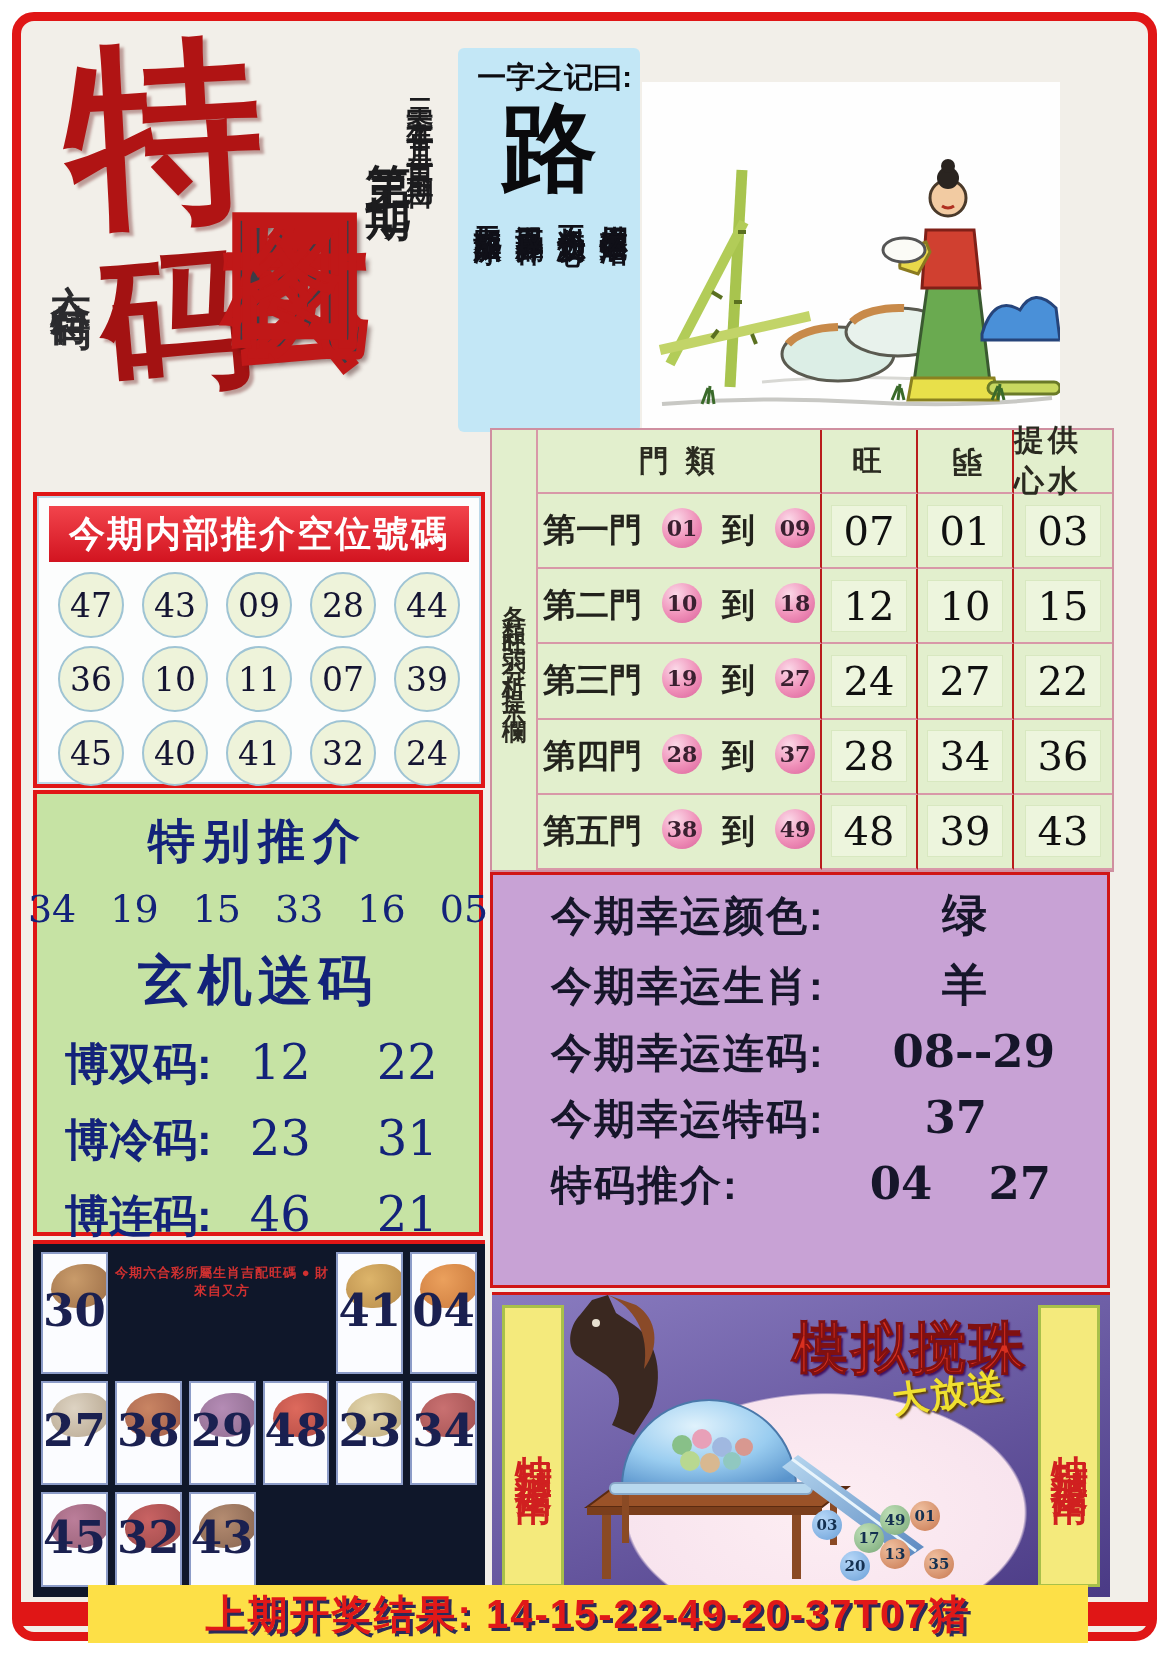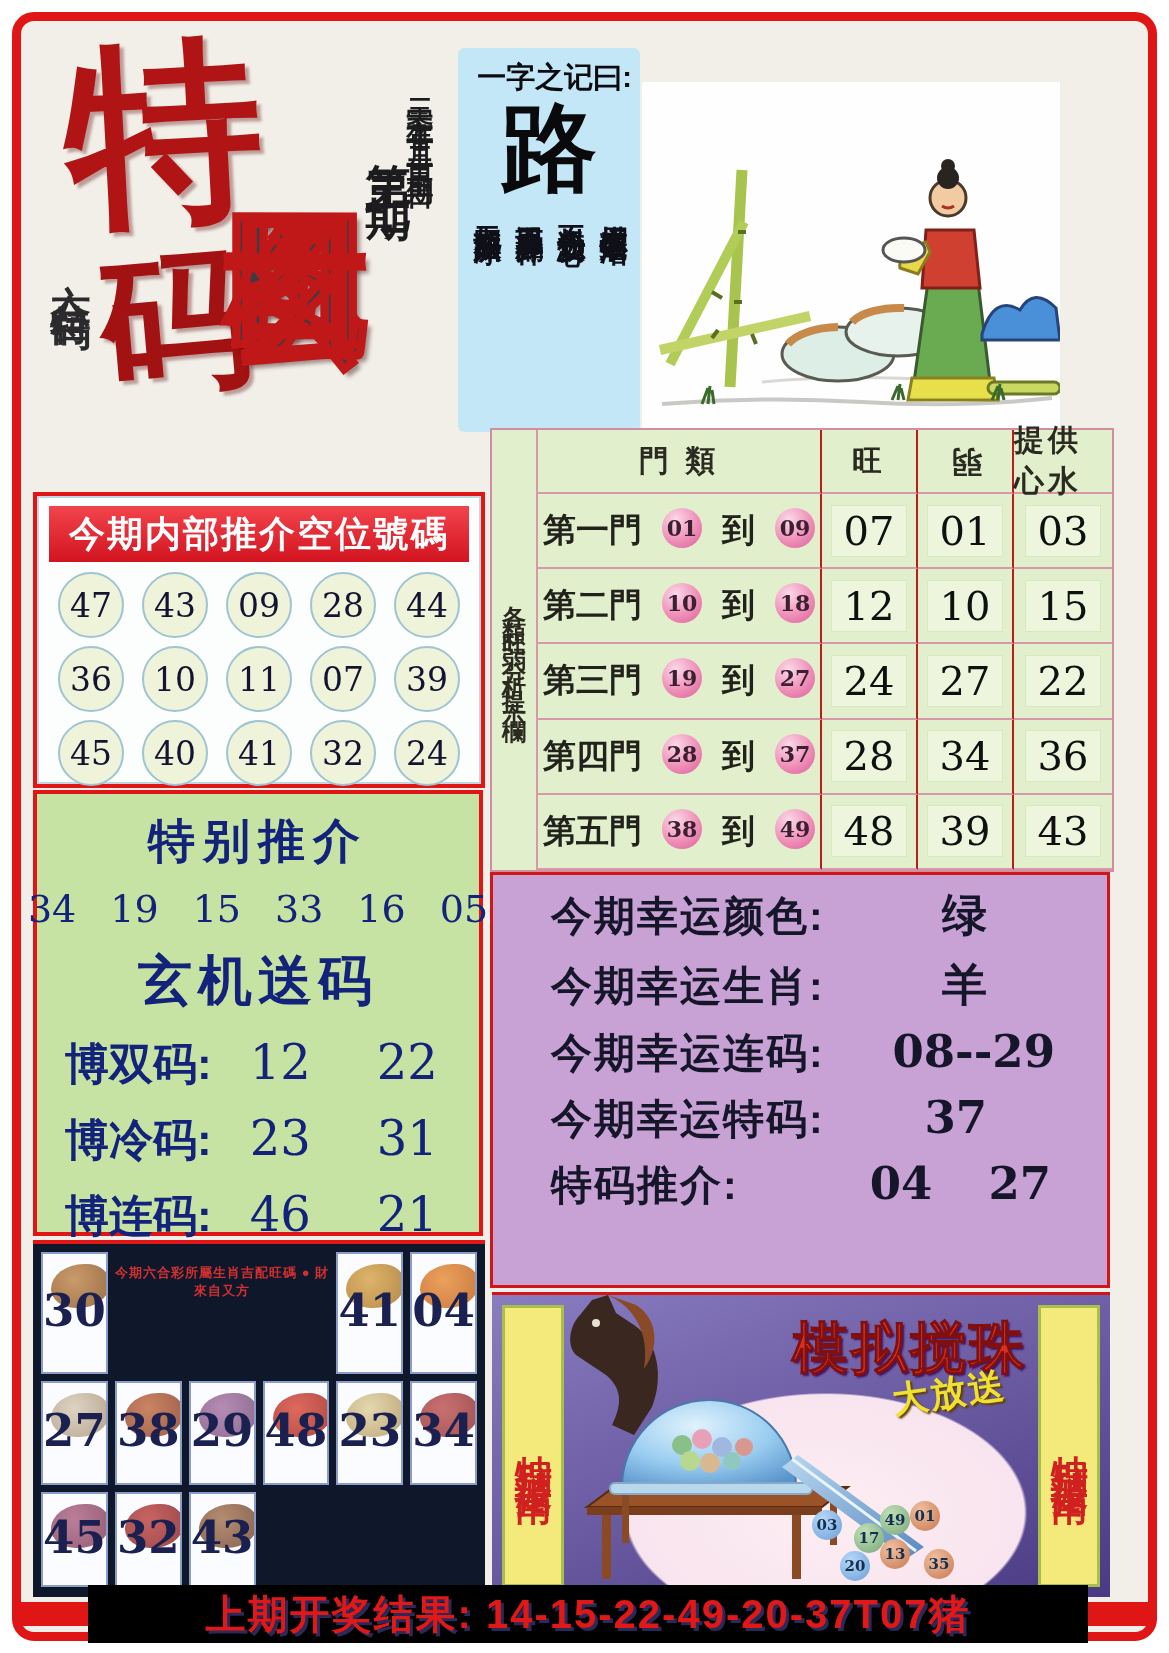--- a/index.html
+++ b/index.html
@@ -130,21 +130,21 @@
   .sim-sub{position:absolute;left:400px;top:74px;font-size:36px;font-weight:bold;color:#f0e030;
            transform:rotate(-8deg);text-shadow:2px 2px 2px #604000;letter-spacing:2px;}
   .ball{position:absolute;width:30px;height:30px;border-radius:50%;display:flex;align-items:center;
         justify-content:center;font-family:"DejaVu Serif",serif;font-size:15px;font-weight:bold;color:#143050;}
   .b-blue{background:radial-gradient(circle at 35% 30%,#b8d8f8,#6aa0d8);}
   .b-green{background:radial-gradient(circle at 35% 30%,#c0e0b8,#78a878);}
   .b-orange{background:radial-gradient(circle at 35% 30%,#f0c0a0,#c87850);}
 
   
   .foot-band{left:21px;top:1602px;width:1127px;height:24px;background:#e01616;}
-  .foot-strip{left:88px;top:1585px;width:1000px;height:58px;background:#000000;display:flex;
+  .foot-strip{left:88px;top:1585px;width:1000px;height:58px;background:#fde047;display:flex;
               align-items:center;justify-content:center;}
   .foot-strip span{font-size:40px;font-weight:bold;color:#e01818;letter-spacing:2px;
                    text-shadow:3px 3px 0 #2a2a5a;}
 </style>
 </head>
 <body>
 
 <div id="canvas">
   <div class="inner-bg"></div>
 

